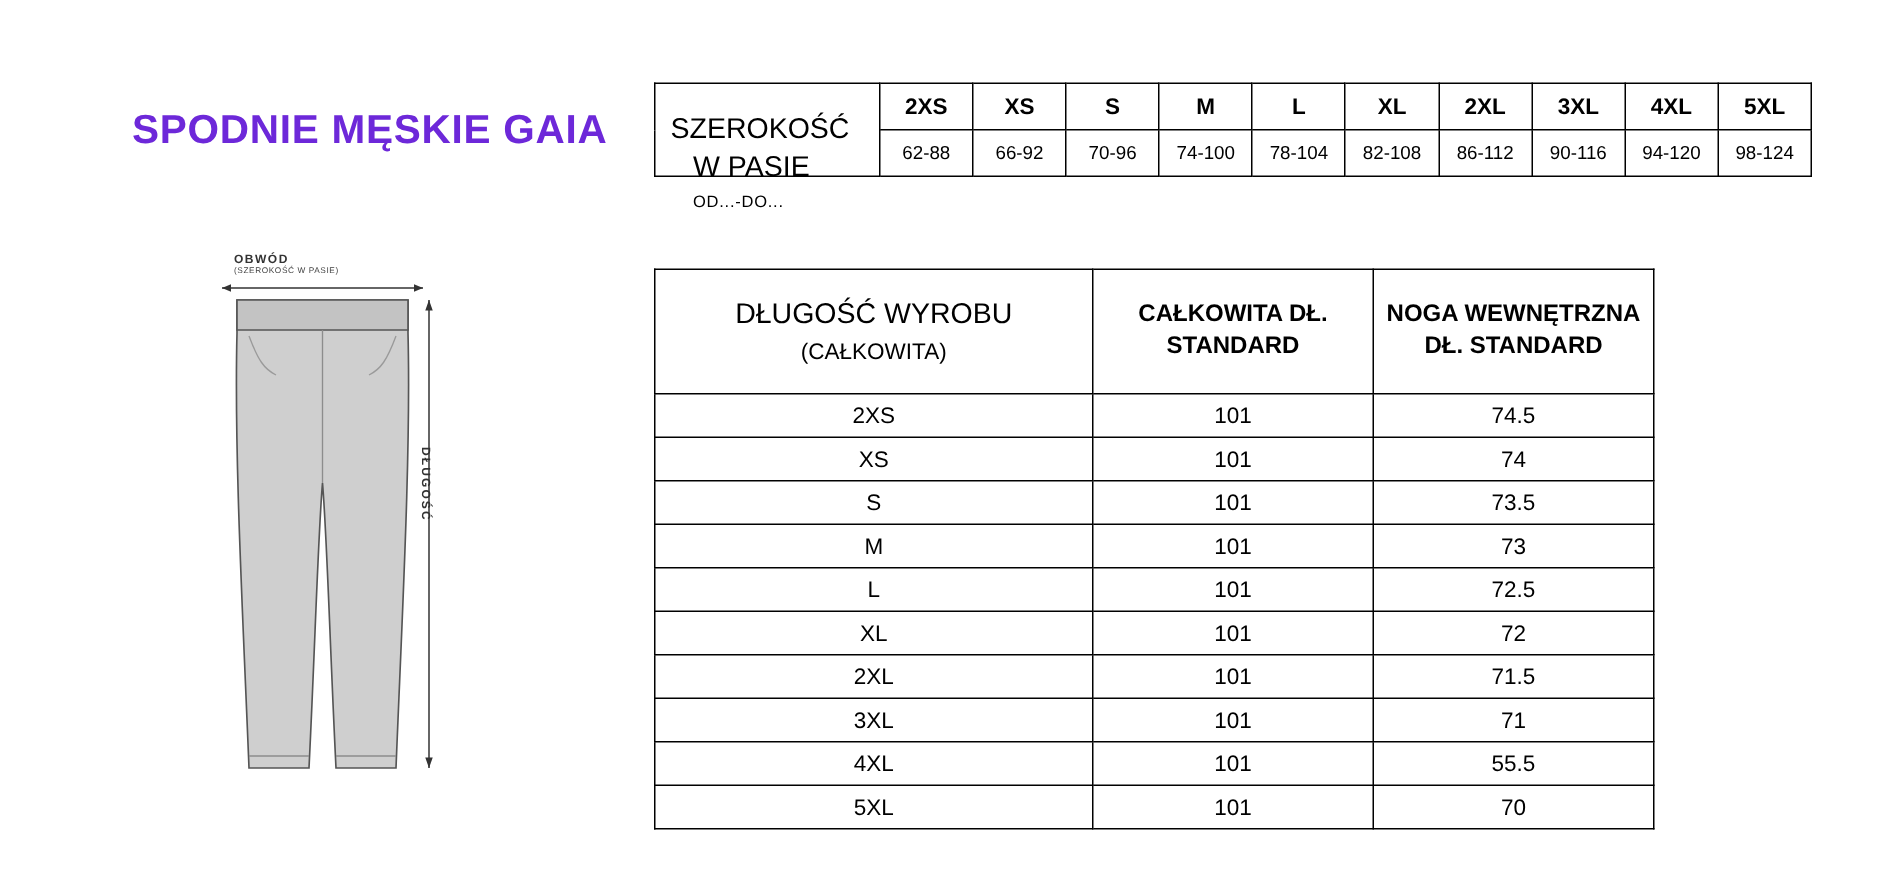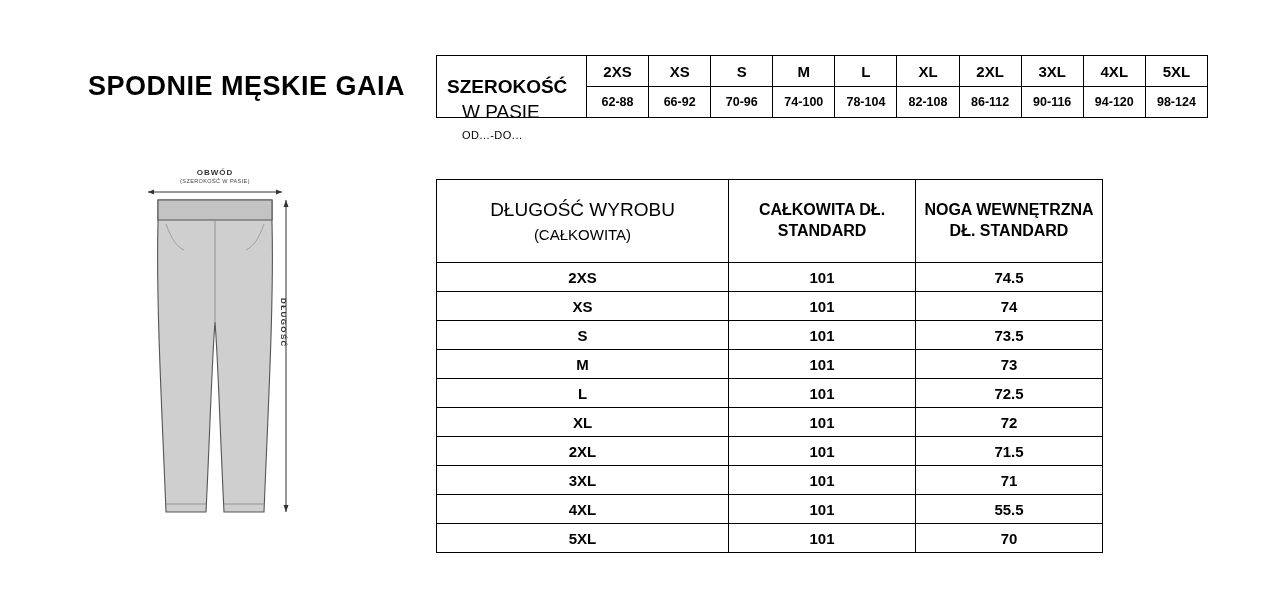--- a/index.html
+++ b/index.html
@@ -26,35 +26,35 @@
   }
   #product-title {
     position: absolute;
     left: 88px;
     top: 68px;
     width: 330px;
     font-size: 27px;
     font-weight: bold;
     line-height: 1.35;
     letter-spacing: 0.5px;
-    color: #000000;
+    color: #6d28d9;
   }
   #figure-wrap {
     position: absolute;
     left: 140px;
     top: 168px;
     width: 200px;
     height: 370px;
   }
   #figure-caption-top {
     position: absolute;
-    left: 0;
+    left: 16px;
     top: 0;
     width: 150px;
-    text-align: center;
+    text-align: left;
     font-size: 8px;
     font-weight: bold;
     letter-spacing: 1px;
     color: #333;
   }
   #figure-caption-top .sub {
     display: block;
     font-size: 5.5px;
     font-weight: normal;
     letter-spacing: 0.4px;
@@ -82,21 +82,21 @@
   
   .tbl {
     position: absolute;
     border-collapse: collapse;
     table-layout: fixed;
   }
   .tbl td, .tbl th {
     border: 1px solid #000000;
     text-align: center;
     vertical-align: middle;
-    font-weight: bold;
+    font-weight: normal;
     padding: 2px 3px;
     background: #ffffff;
   }
 
   
   #table-waist {
     left: 436px;
     top: 55px;
     width: 772px;
   }

